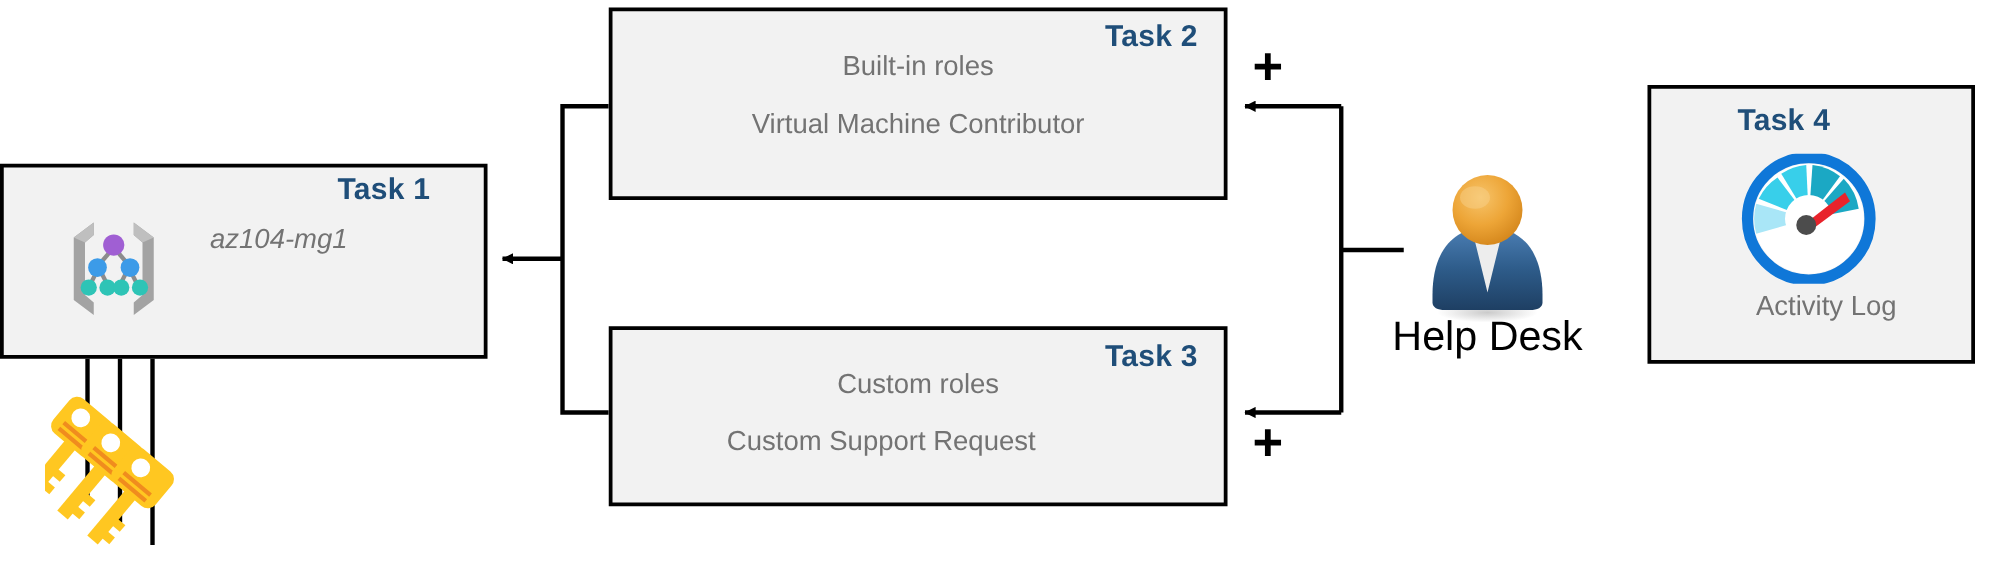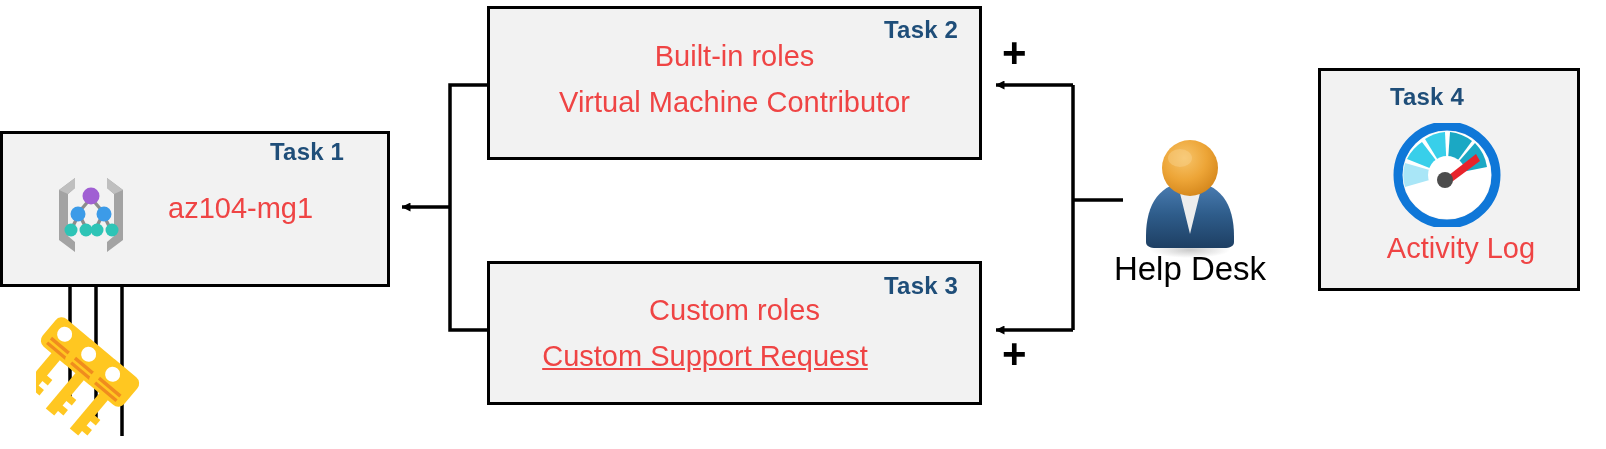--- a/index.html
+++ b/index.html
@@ -26,22 +26,22 @@
   .task-label {
     position: absolute;
     color: #1F4E79;
     font-weight: bold;
     font-size: 24px;
     letter-spacing: 0.2px;
     white-space: nowrap;
   }
   .body-text {
     position: absolute;
-    color: #ef4444;
-    font-size: 29px;
+    color: #737373;
+    font-size: 22px;
     white-space: nowrap;
     text-align: center;
   }
   .plus {
     position: absolute;
     color: #000000;
     font-weight: bold;
     font-size: 42px;
     line-height: 1;
   }
@@ -117,21 +117,21 @@
       <circle cx="46" cy="28" r="8.5" fill="#A05FD3"></circle>
       <circle cx="33" cy="46" r="7.5" fill="#3C9BE8"></circle>
       <circle cx="59" cy="46" r="7.5" fill="#3C9BE8"></circle>
       <circle cx="26" cy="62" r="6.5" fill="#2EC4B6"></circle>
       <circle cx="41" cy="62" r="6.5" fill="#2EC4B6"></circle>
       <circle cx="52" cy="62" r="6.5" fill="#2EC4B6"></circle>
       <circle cx="67" cy="62" r="6.5" fill="#2EC4B6"></circle>
     </svg>
   </div>
 
-  <div class="body-text" style="left:168px; top:192px;">az104-mg1</div>
+  <div class="body-text" style="left:168px; top:178px;font-style:italic;">az104-mg1</div>
 
   <div class="icon-abs" style="left:36px; top:312px; width:120px; height:137px;">
     <svg width="120" height="137" viewBox="0 0 120 137">
       <g>
 
         <g transform="translate(2,2) rotate(40 28 28)">
           <rect x="6" y="10" width="44" height="36" rx="8" fill="#FFC721"></rect>
           <rect x="24" y="44" width="11" height="48" fill="#FFC721"></rect>
           <rect x="33" y="66" width="9" height="7" fill="#FFC721"></rect>
           <rect x="33" y="79" width="9" height="7" fill="#FFC721"></rect>
@@ -166,21 +166,21 @@
   <div class="box" style="left:487px; top:6px; width:495px; height:154px;"></div>
   <div class="task-label" style="left:884px; top:16px;">Task 2</div>
   <div class="body-text" style="left:487px; top:40px; width:495px;">Built-in roles</div>
   <div class="body-text" style="left:487px; top:86px; width:495px;">Virtual Machine Contributor</div>
 
   <div class="plus" style="left:1002px; top:32px;">+</div>
 
   <div class="box" style="left:487px; top:261px; width:495px; height:144px;"></div>
   <div class="task-label" style="left:884px; top:272px;">Task 3</div>
   <div class="body-text" style="left:487px; top:294px; width:495px;">Custom roles</div>
-  <div class="body-text" style="left:487px; top:340px; width:436px;text-decoration:underline;">Custom Support Request</div>
+  <div class="body-text" style="left:487px; top:340px; width:436px;">Custom Support Request</div>
 
   <div class="plus" style="left:1002px; top:333px;">+</div>
 
   <div class="icon-abs" style="left:1126px; top:138px; width:128px; height:122px;">
     <svg width="128" height="122" viewBox="0 0 128 122">
       <defs>
         <radialGradient id="headGrad" cx="40%" cy="32%" r="72%">
           <stop offset="0%" stop-color="#F7C46A"></stop>
           <stop offset="55%" stop-color="#EDA537"></stop>
           <stop offset="100%" stop-color="#D4861B"></stop>

